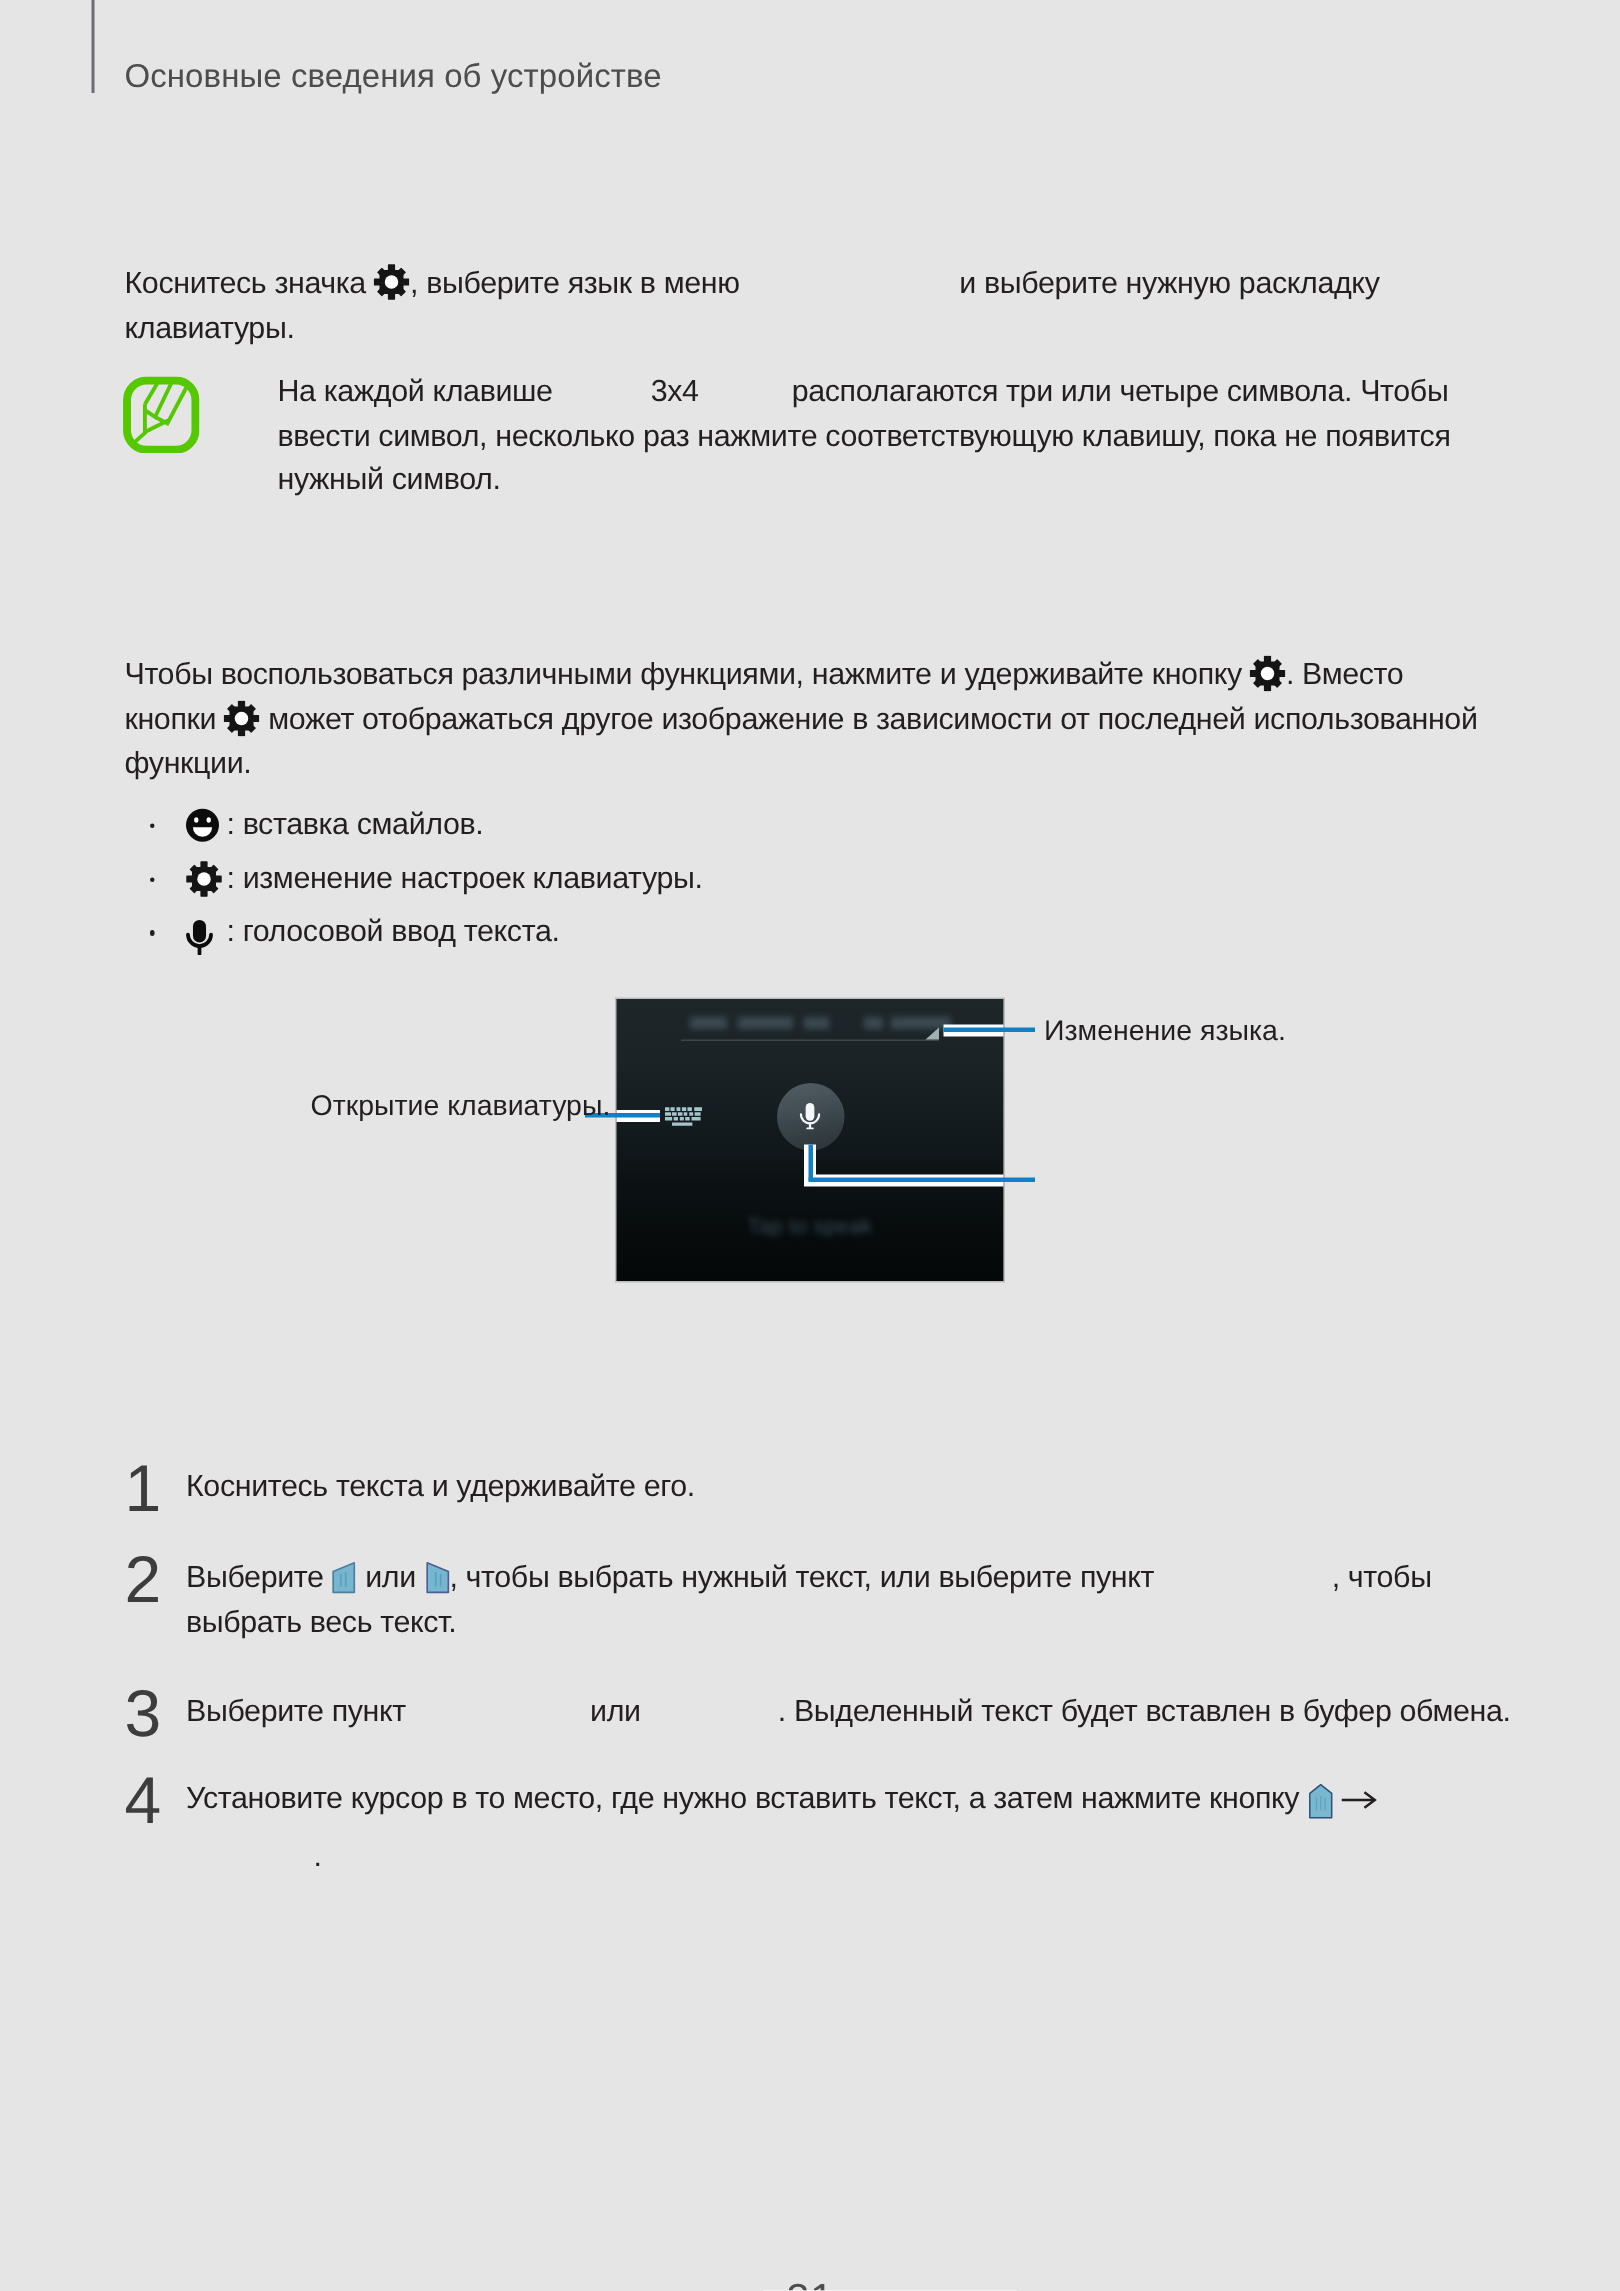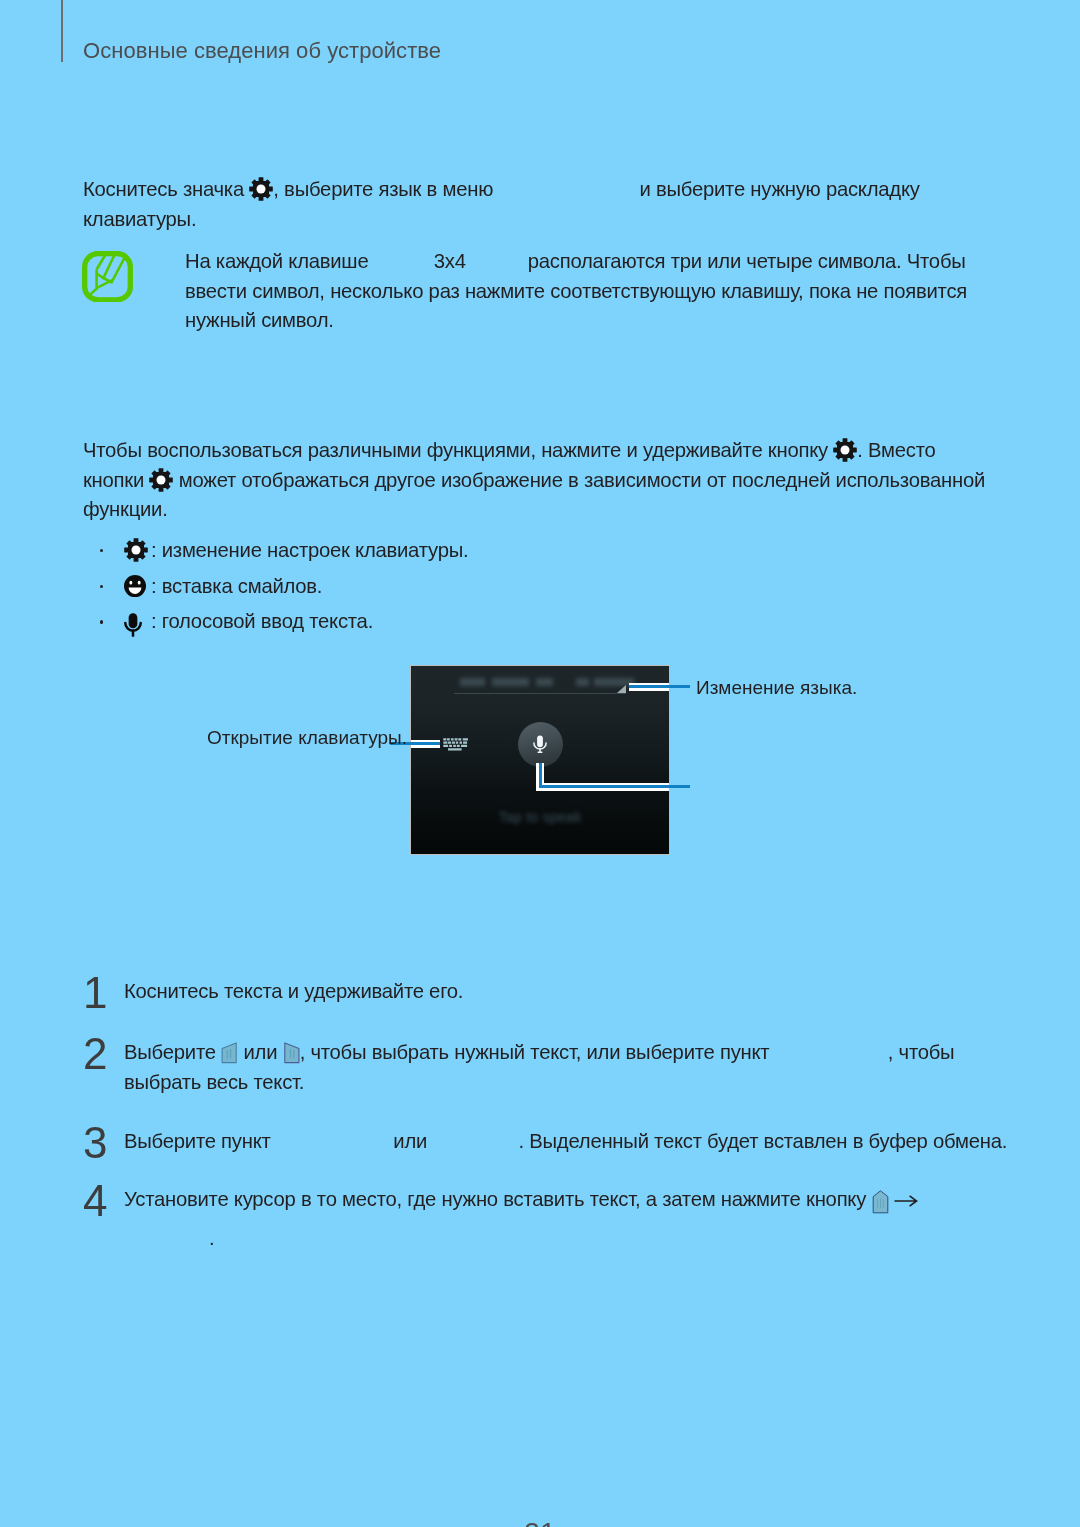--- a/index.html
+++ b/index.html
@@ -1,17 +1,17 @@
 <!DOCTYPE html>
 <html><head>
 <meta charset="utf-8">
 <style>
   html,body{margin:0;padding:0;background:#fff;}
   body{width:1080px;height:1527px;font-family:"Liberation Sans",sans-serif;color:#231f20;}
-  .page{position:relative;width:1080px;height:1527px;overflow:hidden;background:#7dd3fc;}
+  .page{position:relative;width:1080px;height:1527px;overflow:hidden;background:#e5e5e5;}
   .hdr-rule{position:absolute;left:61px;top:0;width:1.6px;height:62px;background:#6d6e71;}
   .hdr-title{position:absolute;left:83px;top:40px;font-size:22px;line-height:22px;color:#4d4d4f;letter-spacing:0.05px;}
   .body-txt{font-size:20.3px;line-height:29.7px;letter-spacing:-0.25px;color:#231f20;}
   .p1{position:absolute;left:83px;top:175px;width:890px;}
   .gap{display:inline-block;vertical-align:baseline;}
   .note{position:absolute;left:82px;top:247px;width:900px;}
   .note-ico{position:absolute;left:0;top:3.5px;}
   .note-body{margin-left:103px;}
   .p2{position:absolute;left:83px;top:436px;width:910px;}
   .bullets{position:absolute;left:100px;top:536px;width:600px;}
@@ -112,47 +112,47 @@
             <rect x="0.6" y="9.7" width="5.1" height="4.6" rx="0.4"></rect>
             <rect x="18.3" y="9.7" width="5.1" height="4.6" rx="0.4"></rect>
           </g>
         </g>
         <circle cx="12" cy="12" r="4.5" fill="#fff"></circle>
       </svg><span> может отображаться другое изображение в зависимости от последней использованной функции.</span></div>
 
   <div class="bullets">
     <div class="bl body-txt">
         <span class="dot"></span>
+        <span class="bico"><svg class="ic" width="22" height="24" viewBox="0 0 22 24">
+            <circle cx="11" cy="12.1" r="11" fill="#0c0c0c"></circle>
+            <ellipse cx="6.85" cy="8.7" rx="1.45" ry="1.85" fill="#fff"></ellipse>
+            <ellipse cx="15.15" cy="8.7" rx="1.45" ry="1.85" fill="#fff"></ellipse>
+            <path d="M4.6 13.5 H17.4 A6.4 6.4 0 0 1 4.6 13.5 Z" fill="#fff"></path>
+          </svg></span>
+        <span class="btxt">: вставка смайлов.</span>
+      </div>
+    <div class="bl body-txt">
+        <span class="dot"></span>
         <span class="bico"><svg class="ic" width="24" height="24" viewBox="0 0 24 24" style="vertical-align:0px;">
             <g fill="#151515">
               <rect x="4.0" y="4.0" width="16.0" height="16.0" rx="2.0"></rect>
               <rect x="9.6" y="0.2" width="4.8" height="5.4" rx="0.4"></rect>
               <rect x="9.6" y="18.4" width="4.8" height="5.4" rx="0.4"></rect>
               <rect x="0.2" y="9.6" width="5.4" height="4.8" rx="0.4"></rect>
               <rect x="18.4" y="9.6" width="5.4" height="4.8" rx="0.4"></rect>
               <g transform="rotate(45 12 12)">
                 <rect x="9.7" y="0.6" width="4.6" height="5.1" rx="0.4"></rect>
                 <rect x="9.7" y="18.3" width="4.6" height="5.1" rx="0.4"></rect>
                 <rect x="0.6" y="9.7" width="5.1" height="4.6" rx="0.4"></rect>
                 <rect x="18.3" y="9.7" width="5.1" height="4.6" rx="0.4"></rect>
               </g>
             </g>
             <circle cx="12" cy="12" r="4.5" fill="#fff"></circle>
           </svg></span>
         <span class="btxt">: изменение настроек клавиатуры.</span>
-      </div>
-    <div class="bl body-txt">
-        <span class="dot"></span>
-        <span class="bico"><svg class="ic" width="22" height="24" viewBox="0 0 22 24">
-            <circle cx="11" cy="12.1" r="11" fill="#0c0c0c"></circle>
-            <ellipse cx="6.85" cy="8.7" rx="1.45" ry="1.85" fill="#fff"></ellipse>
-            <ellipse cx="15.15" cy="8.7" rx="1.45" ry="1.85" fill="#fff"></ellipse>
-            <path d="M4.6 13.5 H17.4 A6.4 6.4 0 0 1 4.6 13.5 Z" fill="#fff"></path>
-          </svg></span>
-        <span class="btxt">: вставка смайлов.</span>
       </div>
     <div class="bl body-txt">
         <span class="dot"></span>
         <span class="bico" style="left:24px;top:6px"><svg class="ic" width="18" height="24" viewBox="0 0 18 24">
             <rect x="4.65" y="0.3" width="8.7" height="15.0" rx="4.35" fill="#0c0c0c"></rect>
             <path d="M1.3 10.0 a7.7 7.7 0 0 0 15.4 0" fill="none" stroke="#0c0c0c" stroke-width="2.5" stroke-linecap="round"></path>
             <rect x="7.75" y="16.6" width="2.5" height="7.1" rx="0.5" fill="#0c0c0c"></rect>
           </svg></span>
         <span class="btxt">: голосовой ввод текста.</span>
       </div>

